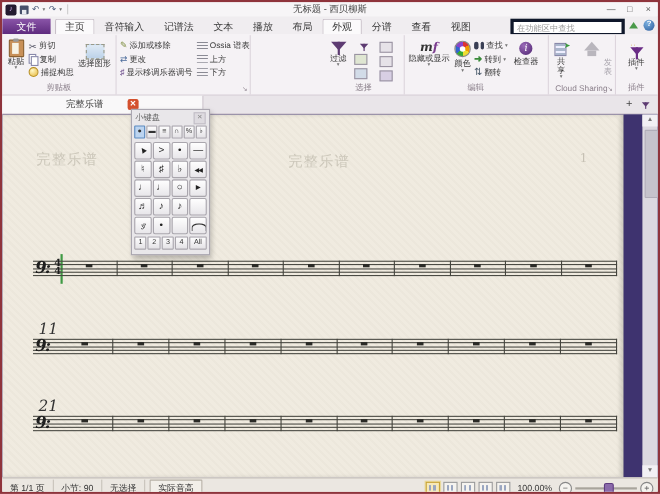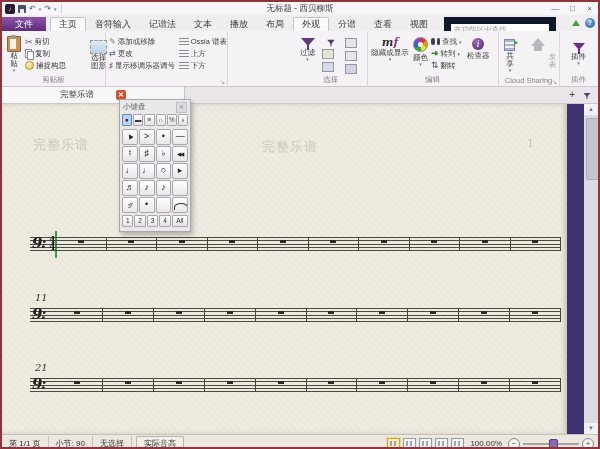--- a/index.html
+++ b/index.html
@@ -18,21 +18,21 @@
   .savebtn::after{content:"";position:absolute;left:2px;bottom:0;width:4px;height:4px;background:#e8eaf0;}
   .wtitle{position:absolute;left:0;right:0;text-align:center;font-size:8.5px;color:#444;}
   .wctrls{margin-left:auto;display:flex;gap:0;z-index:2;}
   .wc{width:17px;text-align:center;font-size:8px;color:#555;line-height:12px;}
   
   .tabrow{height:16px;display:flex;align-items:flex-end;background:#f0edf0;position:relative;}
   .filetab{height:14px;line-height:14px;width:44px;text-align:center;color:#fff;font-size:9px;
     background:linear-gradient(#8a55a8,#5e2b7e);margin-right:4px;}
   .rtab{height:13px;line-height:13px;padding:0 8px;font-size:9px;color:#3a3a3a;border:1px solid transparent;border-bottom:none;}
   .rtab.active,.rtab.hover{background:#fbfafb;border-color:#c9c0c9;border-radius:2px 2px 0 0;}
-  .ribbon-search{position:absolute;right:42px;top:2px;width:92px;height:10px;border:7px solid #0f172a;
+  .ribbon-search{position:absolute;right:30px;top:2px;width:92px;height:10px;border:3px solid #0f172a;
     font-size:7.5px;padding:0 3px;color:#444;background:#fff;font-family:"Liberation Sans",sans-serif;}
   .ribbon-search::placeholder{color:#999;}
   .tri-up{position:absolute;right:18px;top:5px;width:0;height:0;border-left:4px solid transparent;
     border-right:4px solid transparent;border-bottom:6px solid #4a9a4a;}
   .helpdot{position:absolute;right:3px;top:3px;width:10px;height:10px;border-radius:50%;
     background:radial-gradient(circle at 35% 30%,#7ab0e0,#2a5a9a);color:#fff;font-size:7px;
     text-align:center;line-height:10px;font-weight:bold;}
   
   .ribbon{position:relative;height:55px;background:#f5f2f5;border-bottom:1px solid #cfc6cf;}
   .rgroup{position:absolute;top:1px;bottom:0;border-right:1px solid #ddd5dd;}
@@ -105,21 +105,21 @@
   .paper{position:absolute;left:0;top:0;width:565px;height:330px;background:#f0ebe0;
     background-image:repeating-linear-gradient(45deg,rgba(120,110,90,.03) 0 2px,transparent 2px 5px);
     box-shadow:inset -3px 0 4px rgba(0,0,0,.15);}
   .wm{position:absolute;font-size:13px;color:#ccc7ba;letter-spacing:1px;}
   .pagenum{position:absolute;font-size:11px;color:#c6c1b4;font-family:"DejaVu Serif",serif;}
   .system{position:absolute;left:28px;width:531px;height:14px;}
   .sline{position:absolute;left:0;right:0;height:1px;background:#4b4b44;}
   .clef{position:absolute;left:2px;top:-3.5px;font-family:"DejaVu Serif",serif;font-style:italic;
     font-weight:bold;font-size:15px;letter-spacing:-1.5px;color:#1e1e1e;line-height:18px;}
   .barnum{position:absolute;top:-16px;left:5px;font-family:"DejaVu Serif",serif;font-style:italic;
-    font-size:10px;color:#333;}
+    font-size:14px;color:#333;}
   .tsig{position:absolute;left:18px;width:9px;text-align:center;font-family:"DejaVu Serif",serif;
     font-weight:bold;font-size:9px;line-height:7px;color:#1e1e1e;}
   .measures{position:absolute;top:0;bottom:0;right:0;display:flex;}
   .measure{flex:1;border-right:1px solid #44443d;position:relative;}
   .measure .rest{position:absolute;left:50%;margin-left:-3px;top:3.4px;width:6px;height:2.7px;background:#2a2a26;}
   .cursorline{position:absolute;left:53px;top:127px;width:2px;height:27px;background:#3f9a44;}
   .purplestrip{position:absolute;left:565px;top:0;width:17px;height:330px;background:#3e336f;}
   .vscroll{position:absolute;left:582px;top:0;width:14px;height:330px;background:#dcd9e0;}
   .varrow{position:absolute;left:0;width:14px;height:11px;background:#f2f0f4;color:#777;font-size:6px;
     text-align:center;line-height:11px;}
@@ -219,21 +219,21 @@
             </div>
           <div class="sbtn">
             <span class="copyic icn"></span>
             <span>复制</span>
             </div>
           <div class="sbtn">
             <span class="bulb icn"></span>
             <span>捕捉构思</span>
             </div>
         </div>
-        <div class="bigbtn" style="padding-top:6px;margin-left:20px;">
+        <div class="bigbtn" style="padding-top:6px;">
           <span class="selgfx icn"></span>
           <span>选择图形</span>
         </div>
       </div>
       <div class="glabel">剪贴板</div>
     </div>
 
     <div class="rgroup" style="left:103px;width:122px;">
       <div class="gbody" style="padding-left:4px;gap:3px;">
         <div class="smallcol" style="width:72px;">

